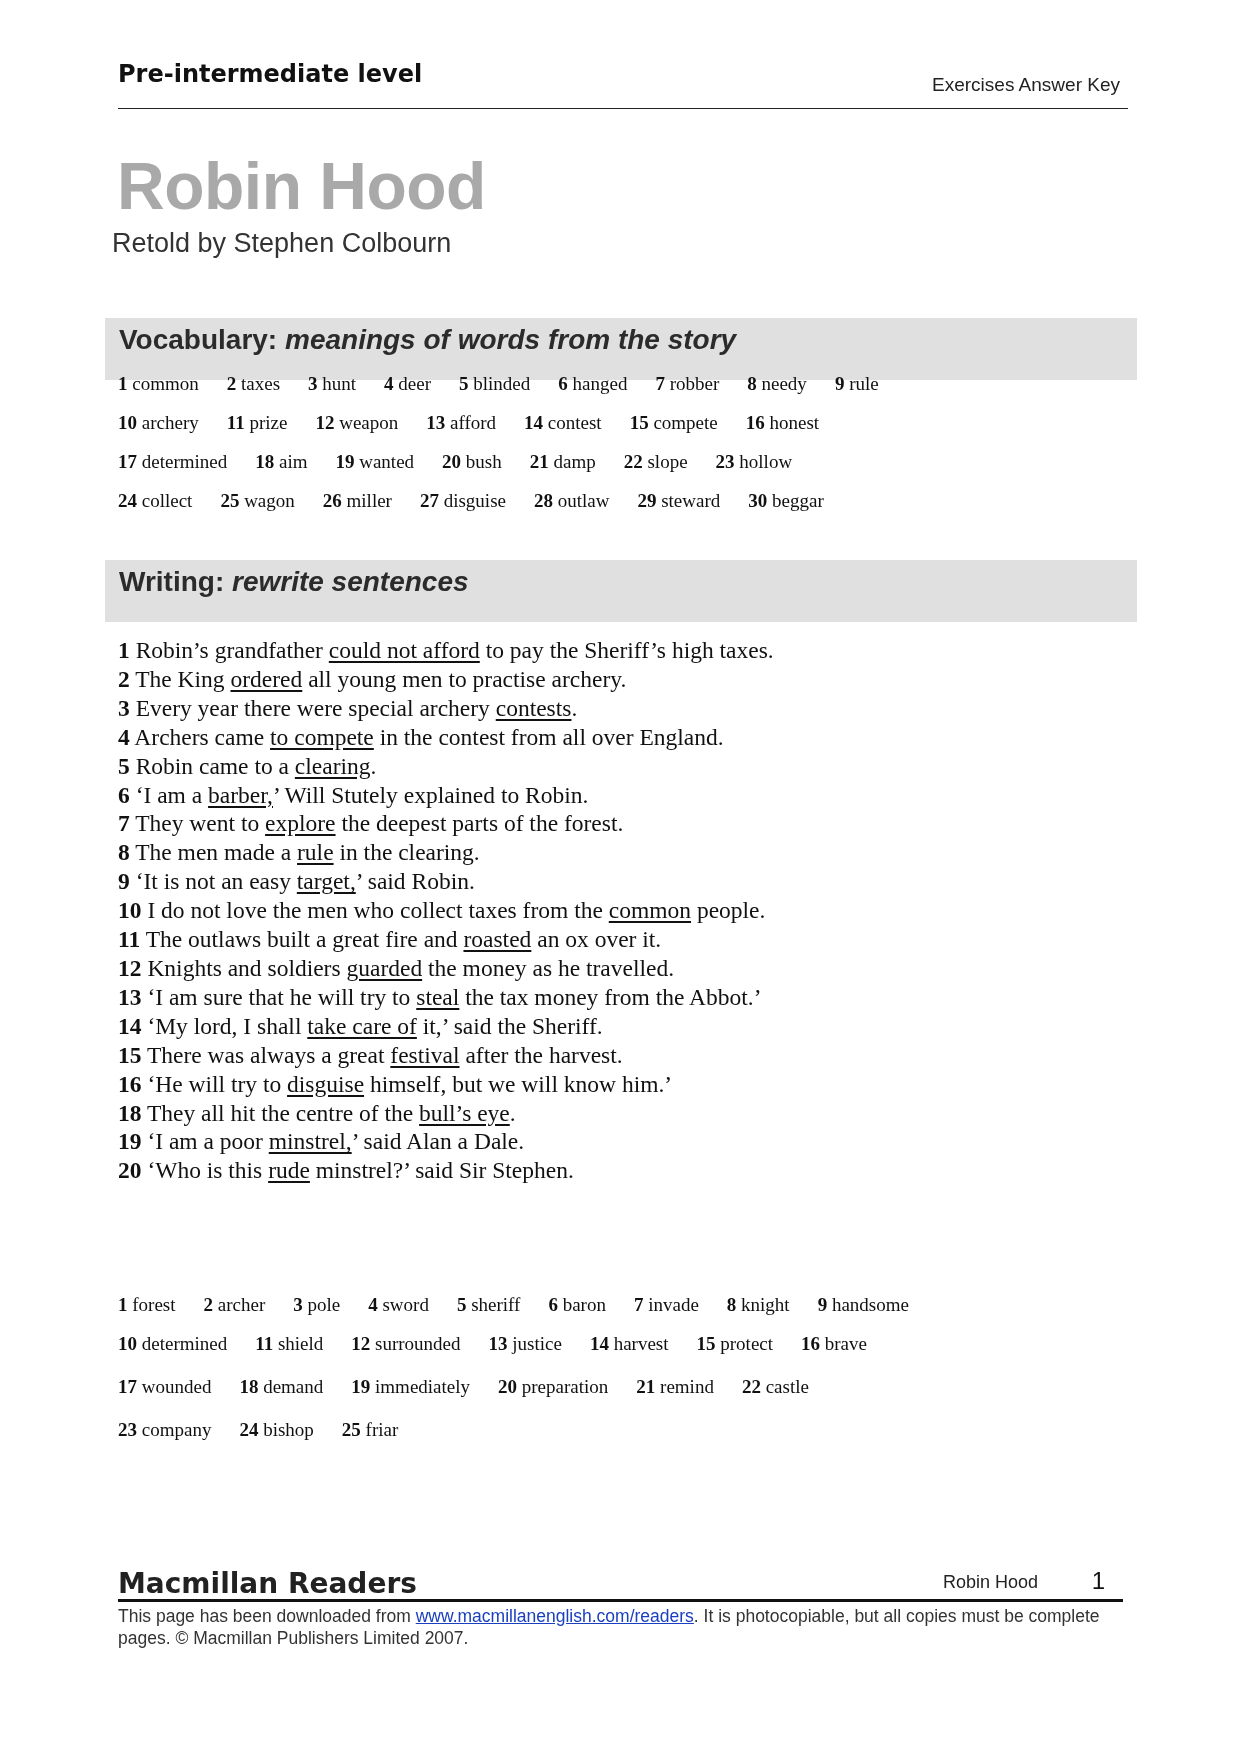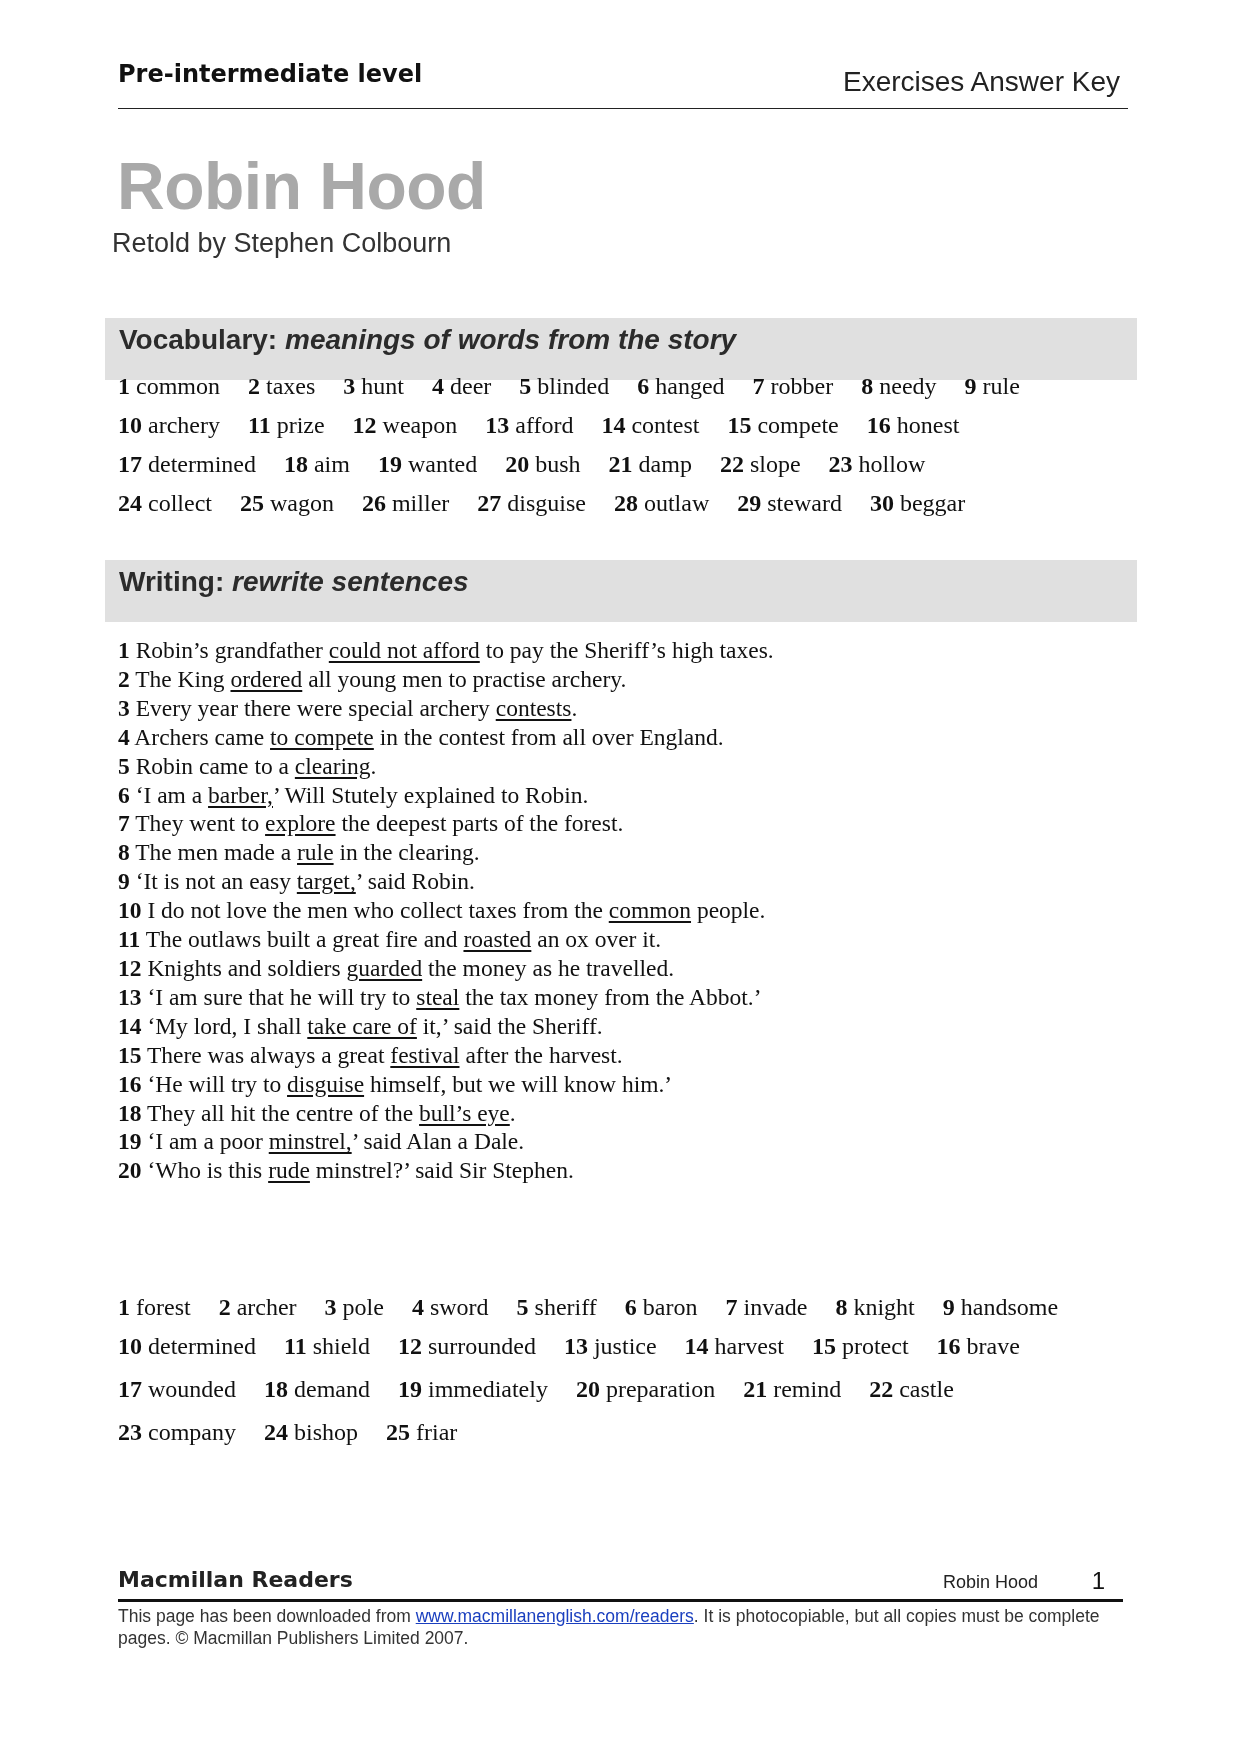--- a/index.html
+++ b/index.html
@@ -1,41 +1,41 @@
 <!DOCTYPE html>
 <html><head>
   <meta charset="utf-8">
   <style>
     html, body { margin: 0; padding: 0; background: #ffffff; }
     body { width: 1240px; height: 1755px; position: relative; overflow: hidden; color: #111; }
     .page { position: absolute; left: 0; top: 0; width: 1240px; height: 1755px; }
 
     .top-header { position: absolute; left: 118px; top: 58px; width: 1010px; height: 50px; border-bottom: 1.5px solid #222; }
     .level { position: absolute; left: 0; top: 2px; font-family: "DejaVu Sans", sans-serif; font-weight: bold; font-size: 24px; color: #111; }
-    .doc-type { position: absolute; right: 8px; top: 8px; font-family: "Liberation Sans", sans-serif; font-size: 28px; color: #222; }
+    .doc-type { position: absolute; right: 8px; top: 16px; font-family: "Liberation Sans", sans-serif; font-size: 19px; color: #222; }
 
     .title { position: absolute; left: 117px; top: 148px; font-family: "Liberation Sans", sans-serif; font-weight: bold; font-size: 66px; color: #a9a9a9; letter-spacing: -0.5px; }
     .subtitle { position: absolute; left: 112px; top: 228px; font-family: "Liberation Sans", sans-serif; font-size: 27px; color: #333; }
 
     .section-bar { position: absolute; left: 105px; width: 1032px; height: 62px; background: #e0e0e0; }
     .section-bar .label { position: absolute; left: 14px; top: 6px; font-family: "Liberation Sans", sans-serif; font-weight: bold; font-size: 28px; color: #2b2b2b; }
     .section-bar .label i { font-style: italic; }
 
-    .wordrow { position: absolute; left: 118px; font-family: "Liberation Serif", serif; font-size: 24px; color: #111; white-space: nowrap; }
+    .wordrow { position: absolute; left: 118px; font-family: "Liberation Serif", serif; font-size: 19px; color: #111; white-space: nowrap; }
     .wordrow .item { display: inline-block; margin-right: 28px; }
     .wordrow .num { font-weight: bold; }
 
     .sentences { position: absolute; left: 118px; top: 636px; font-family: "Liberation Serif", serif; font-size: 23.5px; line-height: 28.9px; color: #111; }
     .sentence { white-space: nowrap; }
     .sentence .num { font-weight: bold; }
     .sentence u { text-decoration: underline; text-underline-offset: 3px; }
 
     .footer { position: absolute; left: 118px; top: 1567px; width: 1005px; }
     .footer-top { position: relative; height: 32px; border-bottom: 3px solid #111; }
-    .brand { position: absolute; left: 0; top: 0; font-family: "DejaVu Sans", sans-serif; font-weight: bold; font-size: 22px; color: #222; }
+    .brand { position: absolute; left: 0; top: 0; font-family: "DejaVu Sans", sans-serif; font-weight: bold; font-size: 28px; color: #222; }
     .footer-title { position: absolute; right: 85px; top: 5px; font-family: "Liberation Sans", sans-serif; font-size: 18px; color: #222; }
     .page-num { position: absolute; right: 18px; top: 0; font-family: "Liberation Sans", sans-serif; font-size: 24px; color: #111; }
     .footer-note { font-family: "Liberation Sans", sans-serif; font-size: 17.5px; color: #333; line-height: 22px; margin-top: 3px; width: 1000px; }
     .footer-note a { color: #1a3fbf; text-decoration: underline; }
   </style>
 </head>
 <body>
 
 <div class="page">
 

